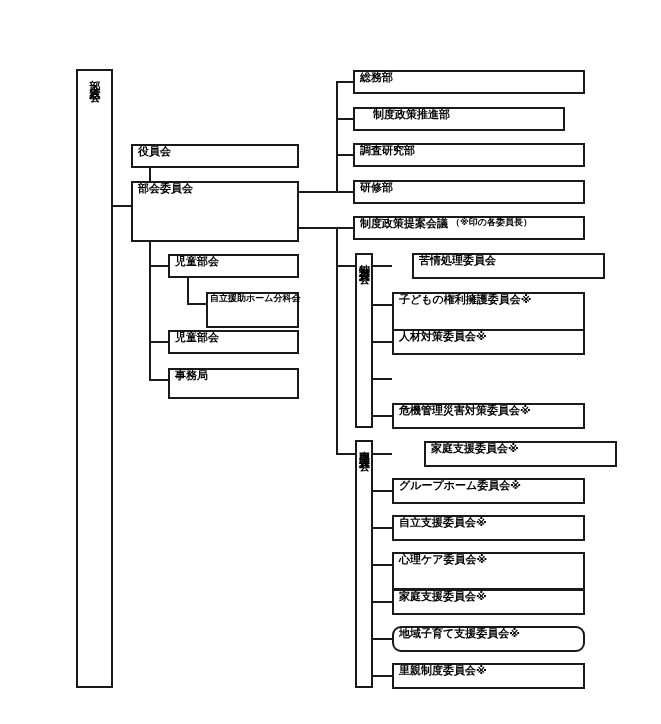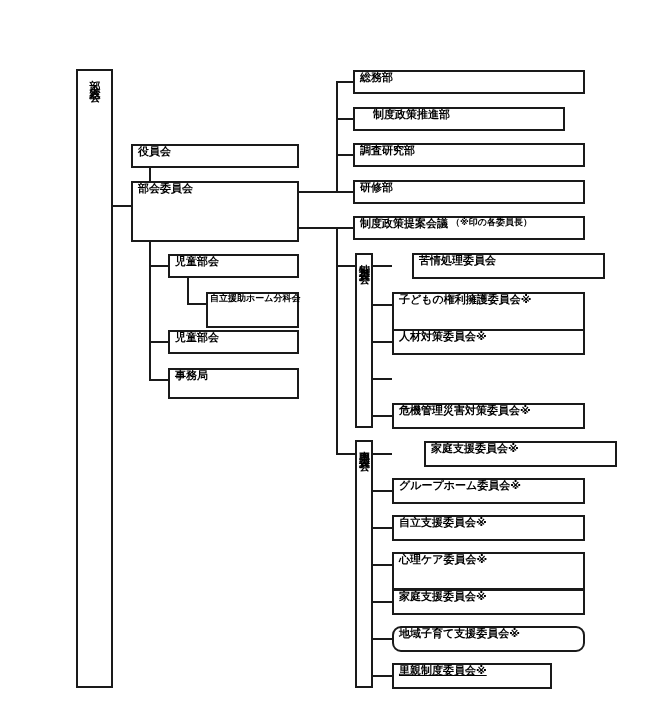--- a/index.html
+++ b/index.html
@@ -146,21 +146,21 @@
   </div>
   <div class="box" style="left:392px;top:552px;width:193px;height:38px;">
     <span class="label">心理ケア委員会※</span>
   </div>
   <div class="box" style="left:392px;top:589px;width:193px;height:26px;">
     <span class="label">家庭支援委員会※</span>
   </div>
   <div class="box" style="left:392px;top:626px;width:193px;height:26px;border-radius:9px;">
     <span class="label">地域子育て支援委員会※</span>
   </div>
-  <div class="box" style="left:392px;top:663px;width:160px;height:26px;text-decoration:underline;">
+  <div class="box" style="left:392px;top:663px;width:193px;height:26px;">
     <span class="label">里親制度委員会※</span>
   </div>
 
   <div class="line" style="left:113px;top:205px;width:18px;height:2px;"></div>
   <div class="line" style="left:149px;top:168px;width:2px;height:13px;"></div>
 
   <div class="line" style="left:149px;top:242px;width:2px;height:139px;"></div>
   <div class="line" style="left:151px;top:265px;width:17px;height:2px;"></div>
   <div class="line" style="left:151px;top:341px;width:17px;height:2px;"></div>
   <div class="line" style="left:151px;top:379px;width:17px;height:2px;"></div>

